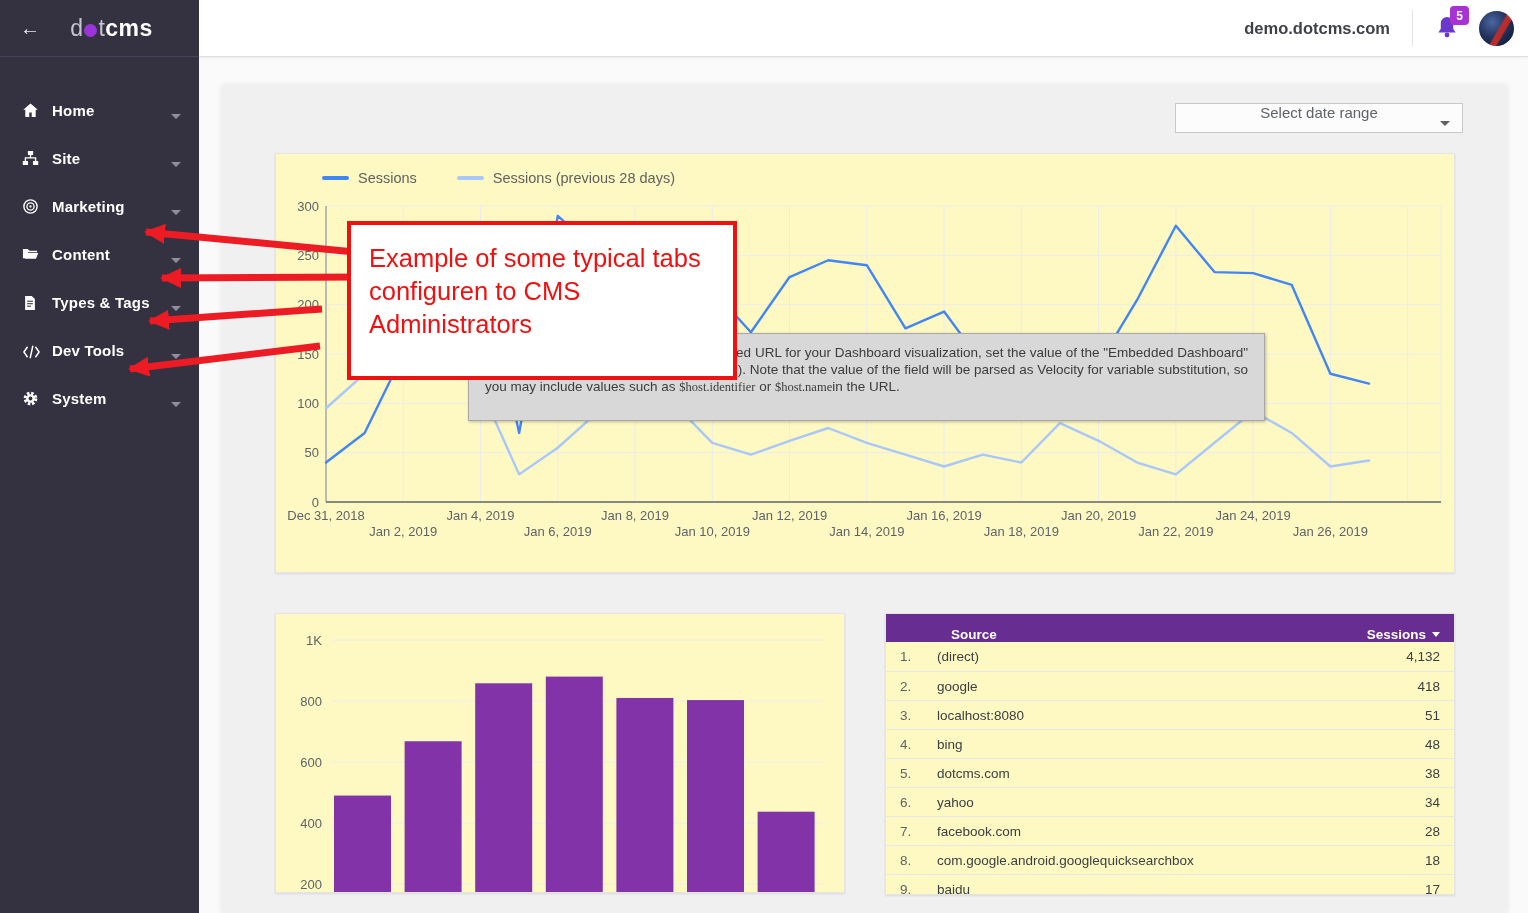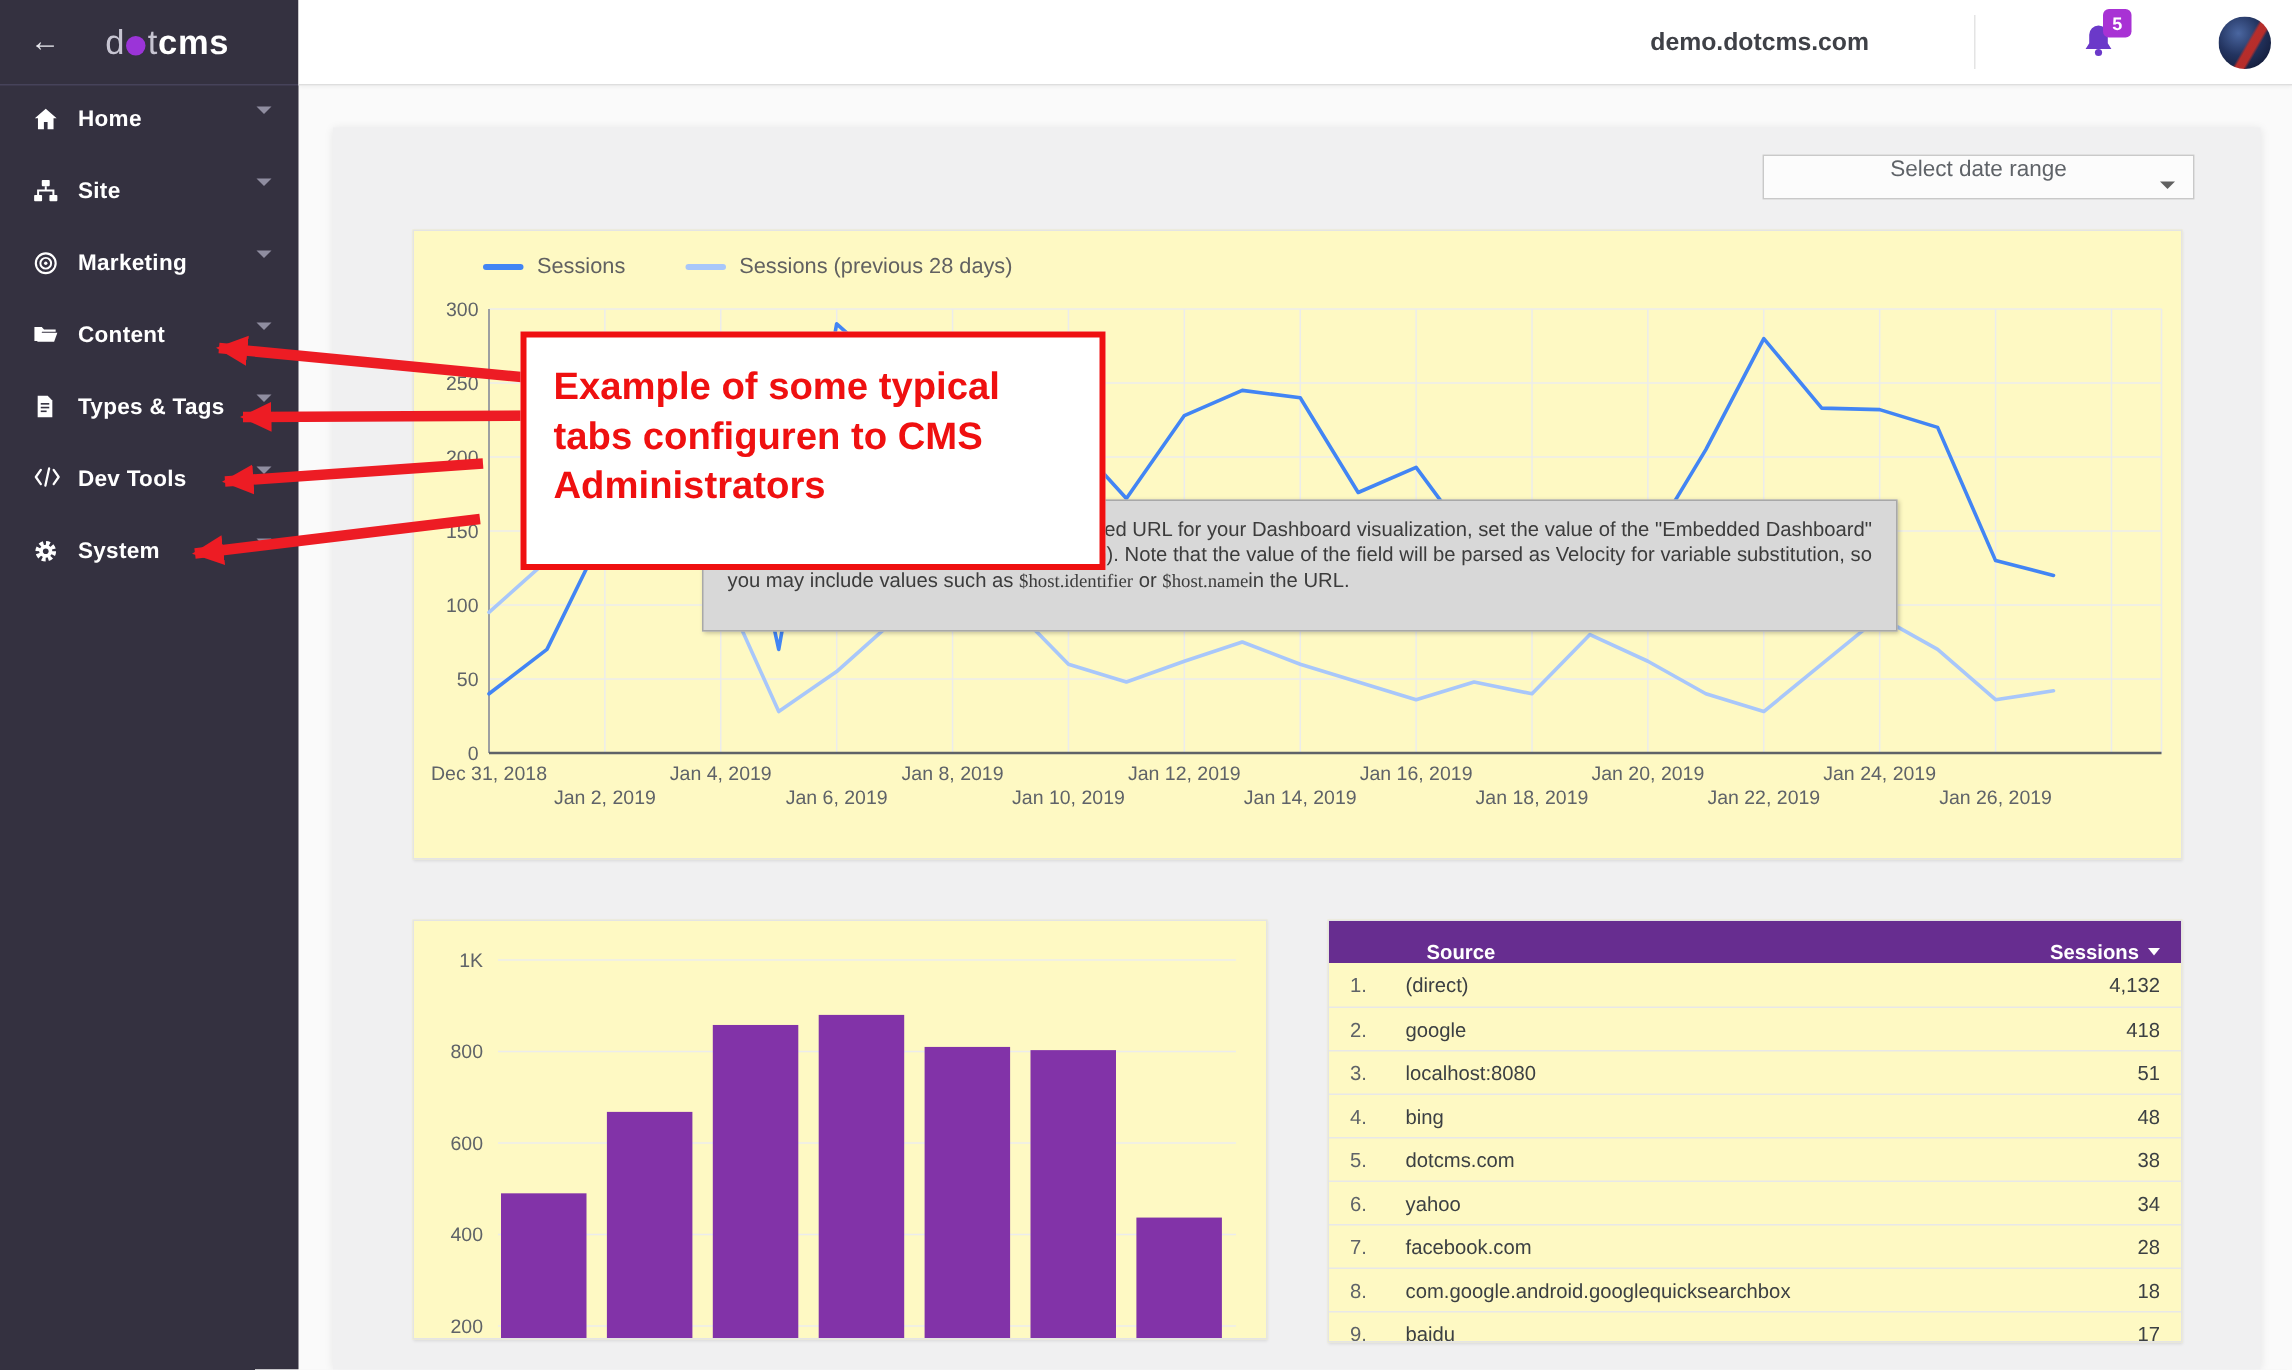--- a/index.html
+++ b/index.html
@@ -11,30 +11,30 @@
   .sidebar { position:absolute; left:0; top:0; width:199px; height:913px;
              background:#343140; z-index:10; }
   .side-head { height:57px; display:flex; align-items:center; padding:0 16px 0 20px;
                border-bottom:1px solid #46435a; }
   .back-btn { color:#e8e8ee; font-size:20px; line-height:1; cursor:pointer; }
   .logo { flex:1; display:flex; align-items:center; justify-content:center; gap:0; }
   .logo .lt { color:#c7c5d2; font-size:23px; font-weight:400; letter-spacing:.5px; }
   .logo .dot { width:13px; height:13px; border-radius:50%; background:#9b34d8; margin:4px 1px 0 1px; }
   .logo .bold { color:#ffffff; font-size:23px; font-weight:700; letter-spacing:.5px; }
   .side-nav { padding-top:14px; }
-  .side-item { height:48px; display:flex; align-items:flex-start; padding:0 18px 0 22px; cursor:pointer; }
+  .side-item { height:48px; display:flex; align-items:flex-end; padding:0 18px 0 22px; cursor:pointer; }
   .s-icon { width:30px; display:flex; align-items:center; }
   .s-label { color:#ffffff; font-size:15px; font-weight:700; letter-spacing:.2px; }
   .chev { margin-left:auto; width:0; height:0; border-left:5px solid transparent;
           border-right:5px solid transparent; border-top:5px solid #8f8da0; }
 
   
   .topbar { position:absolute; left:199px; top:0; width:1329px; height:57px; background:#ffffff;
             border-bottom:1px solid #dedede; box-shadow:0 1px 3px rgba(0,0,0,.05);
-            display:flex; align-items:center; justify-content:flex-end; padding-right:14px; z-index:10;gap:48px; }
+            display:flex; align-items:center; justify-content:flex-end; padding-right:14px; z-index:10; }
   .hostname { font-size:16.5px; font-weight:700; color:#3f4147; }
   .tb-divider { width:1px; height:36px; background:#e4e4e4; margin:0 22px; }
   .bell-wrap { position:relative; width:26px; height:30px; margin-right:18px; cursor:pointer; }
   .badge { position:absolute; top:-7px; right:-8px; min-width:19px; height:19px; background:#a832d4;
            border-radius:4px; color:#fff; font-size:12px; font-weight:700; display:flex;
            align-items:center; justify-content:center; padding:0 4px; }
   .avatar { width:35px; height:35px; border-radius:50%; cursor:pointer;
             background:
               linear-gradient(120deg, rgba(0,0,0,0) 52%, rgba(190,45,40,.95) 56%, rgba(190,45,40,.95) 66%, rgba(0,0,0,0) 70%),
               radial-gradient(circle at 38% 32%, #4a66a0 0%, #233460 45%, #0c1128 100%); }
@@ -79,21 +79,21 @@
                border:1px solid #a8a8a8; box-shadow:1px 1px 3px rgba(0,0,0,.25); z-index:40;
                font-size:13.5px; color:#3c3c3c; }
   .gn-line { position:absolute; white-space:nowrap; }
   .gn-l1 { right:16px; top:11px; }
   .gn-l2 { right:16px; top:28px; }
   .gn-l3 { left:16px;  top:45px; }
   .gn-code { font-family:Liberation Serif, serif; font-size:12.5px;margin-top:16px; }
 
   .red-box { position:absolute; left:347px; top:221px; width:390px; height:159px; background:#ffffff;
              border:4px solid #ef1010; z-index:60; padding:17px 18px; }
-  .red-box .txt { color:#ef1010; font-size:25.5px; line-height:33px; font-weight:700; }
+  .red-box .txt { color:#ef1010; font-size:25.5px; line-height:33px; font-weight:400; }
 
   .arrows { position:absolute; left:0; top:0; z-index:55; pointer-events:none; }
 
   svg text { font-family:"Liberation Sans", sans-serif; }
 </style>
 </head>
 <body>
 
 <div class="page">
 

